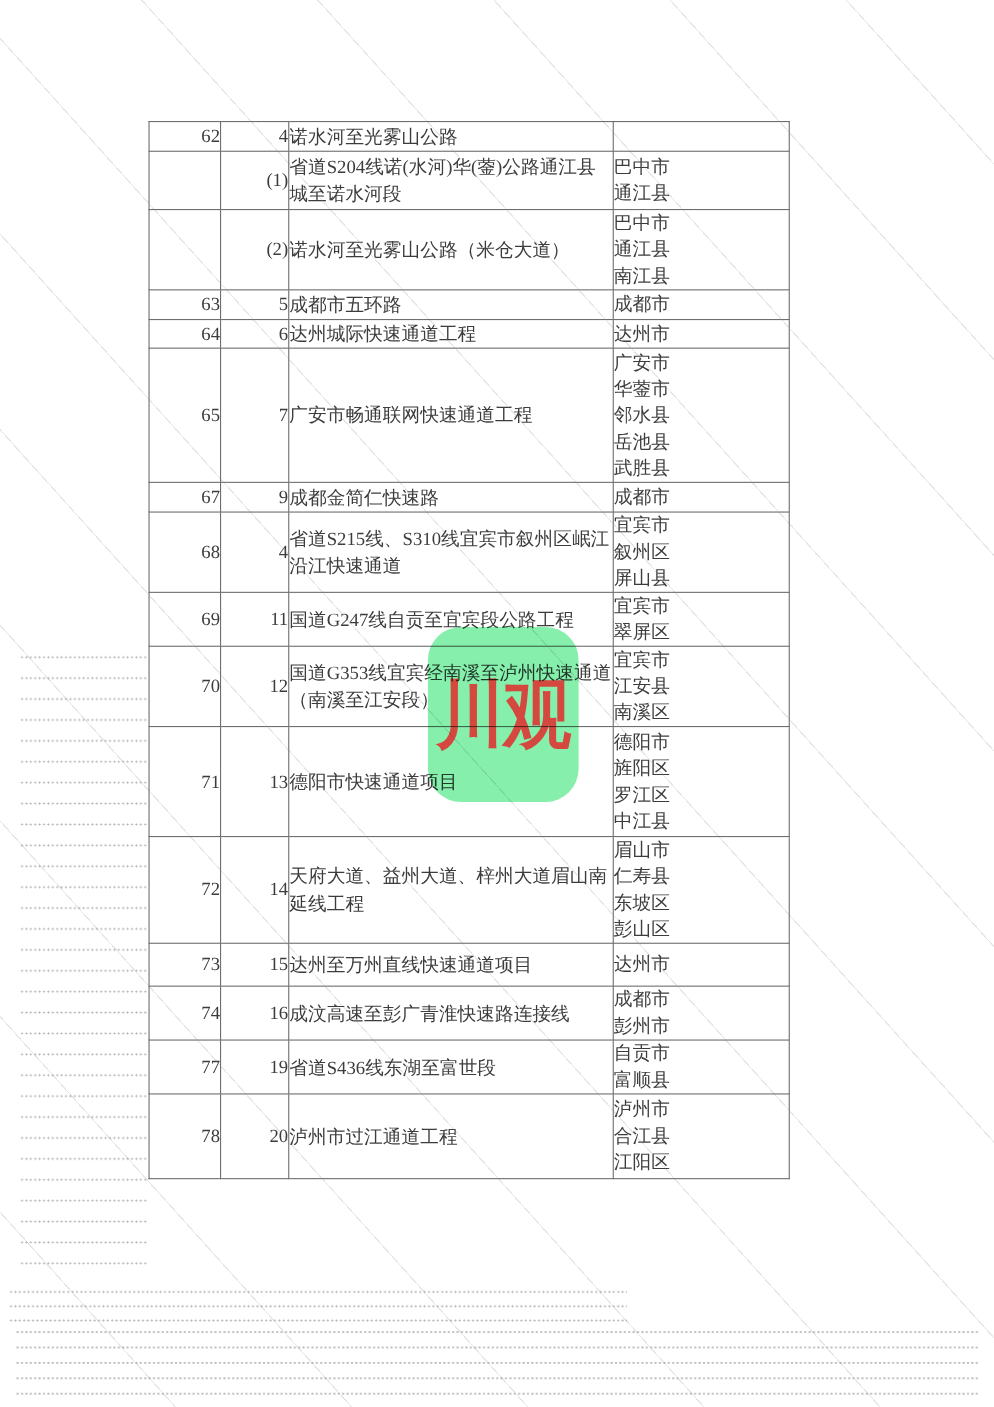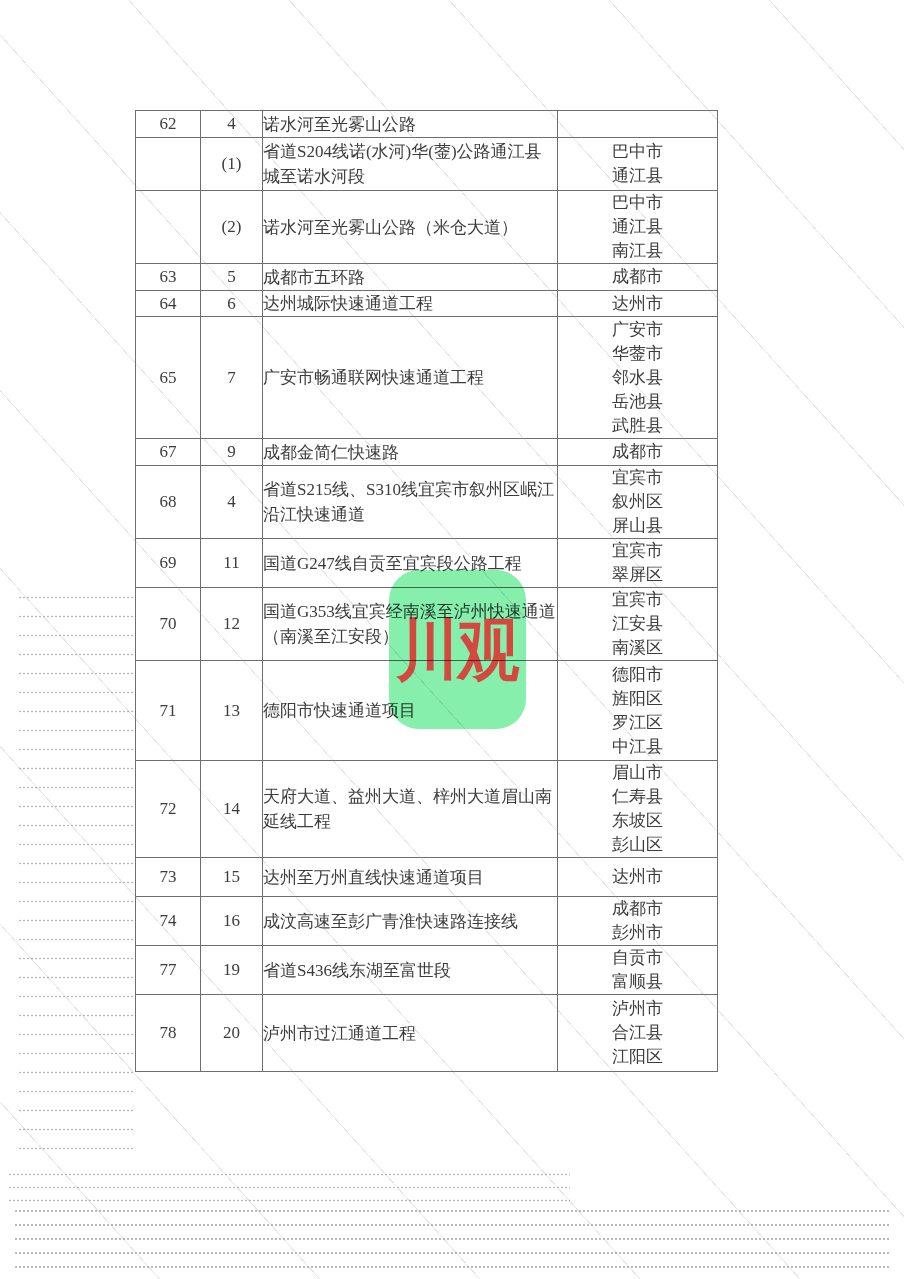--- a/index.html
+++ b/index.html
@@ -15,23 +15,23 @@
     position:absolute;left:135px;top:110px;width:582px;
     border-collapse:collapse;table-layout:fixed;
     font-size:17px;
   }
   .tbl td{
     border:1px solid #6e6e6e;
     vertical-align:middle;
     padding:0;
     overflow:hidden;
   }
-  .c-no,.c-sub{text-align:center;}
+  .c-no,.c-sub{text-align:right;}
   .c-proj{text-align:left;padding:2px 4px 2px 4px;line-height:25px;}
-  .c-loc{text-align:center;}
+  .c-loc{text-align:left;}
   .c-loc .loc-line{line-height:24px;}
 
   
   .cg-logo{
     position:absolute;left:389px;top:570px;width:137px;height:159px;
     background:#86efac;border-radius:30px;
     mix-blend-mode:multiply;
     display:flex;align-items:center;justify-content:center;
     pointer-events:none;
   }

